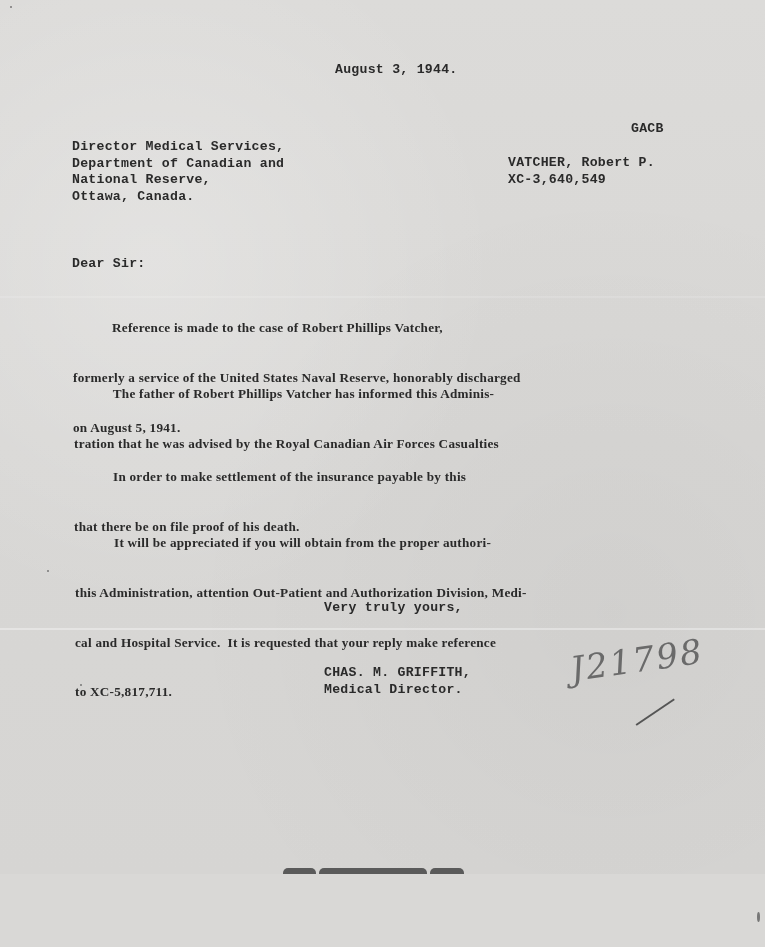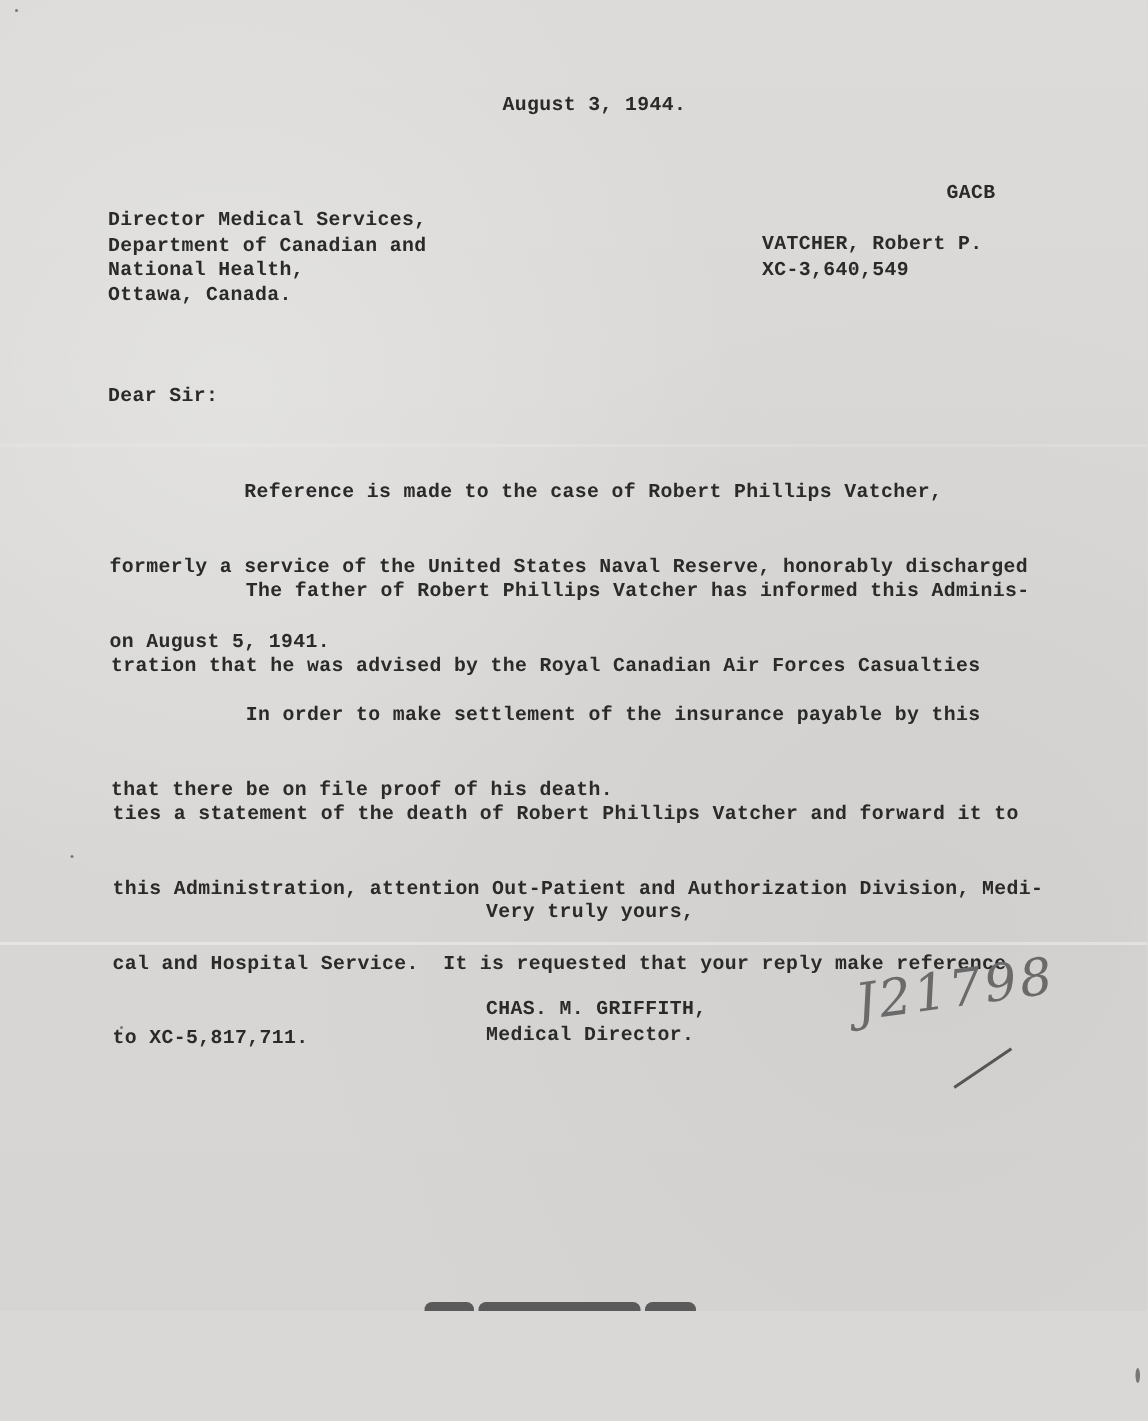--- a/index.html
+++ b/index.html
@@ -22,21 +22,21 @@
   }
   .t {
     position: absolute;
     color: #2a2a2a;
     font-size: 13.2px;
     font-weight: bold;
     letter-spacing: 0.25px;
     white-space: pre;
     line-height: 16.5px;
   }
-  .para .line { display: block; height: 16.8px; }
+  .para .line { display: block; height: 16.8px; font-family: Liberation Serif, serif; }
   .hand {
     position: absolute;
     font-family: "DejaVu Serif", serif;
     font-style: italic;
     color: #6a6a6a;
     font-size: 34px;
     transform: rotate(-8deg);
     letter-spacing: 2px;
   }
   .slash {
@@ -56,21 +56,21 @@
 <div class="page">
   <div class="fold" style="top:628px"></div>
   <div class="fold" style="top:296px;opacity:0.4"></div>
 
   <div class="t" style="left:335px;top:62px">August 3, 1944.</div>
   <div class="t" style="left:631px;top:121px">GACB</div>
 
   <div>
     <div class="t" style="left:72px;top:139px">Director Medical Services,</div>
     <div class="t" style="left:72px;top:156px">Department of Canadian and</div>
-    <div class="t" style="left:72px;top:172px">National Health,</div>
+    <div class="t" style="left:72px;top:172px">National Reserve,</div>
     <div class="t" style="left:72px;top:189px">Ottawa, Canada.</div>
   </div>
 
   <div>
     <div class="t" style="left:508px;top:155px">VATCHER, Robert P.</div>
     <div class="t" style="left:508px;top:172px">XC-3,640,549</div>
   </div>
 
   <div class="t" style="left:72px;top:256px">Dear Sir:</div>
 
@@ -84,21 +84,21 @@
     <span class="line">           The father of Robert Phillips Vatcher has informed this Adminis-</span>
     <span class="line">tration that he was advised by the Royal Canadian Air Forces Casualties</span>
   </div>
 
   <div class="t para" style="left:74px;top:436px">
     <span class="line">           In order to make settlement of the insurance payable by this</span>
     <span class="line">that there be on file proof of his death.</span>
   </div>
 
   <div class="t para" style="left:75px;top:502px">
-    <span class="line">ties a statement of the death of Robert Phillips Vatcher and forward it to</span>
+    <span class="line">           It will be appreciated if you will obtain from the proper authori-</span>
     <span class="line">this Administration, attention Out-Patient and Authorization Division, Medi-</span>
     <span class="line">cal and Hospital Service.  It is requested that your reply make reference</span>
     <span class="line">to XC-5,817,711.</span>
   </div>
 
   <div class="t" style="left:324px;top:600px">Very truly yours,</div>
 
   <div>
     <div class="t" style="left:324px;top:665px">CHAS. M. GRIFFITH,</div>
     <div class="t" style="left:324px;top:682px">Medical Director.</div>

